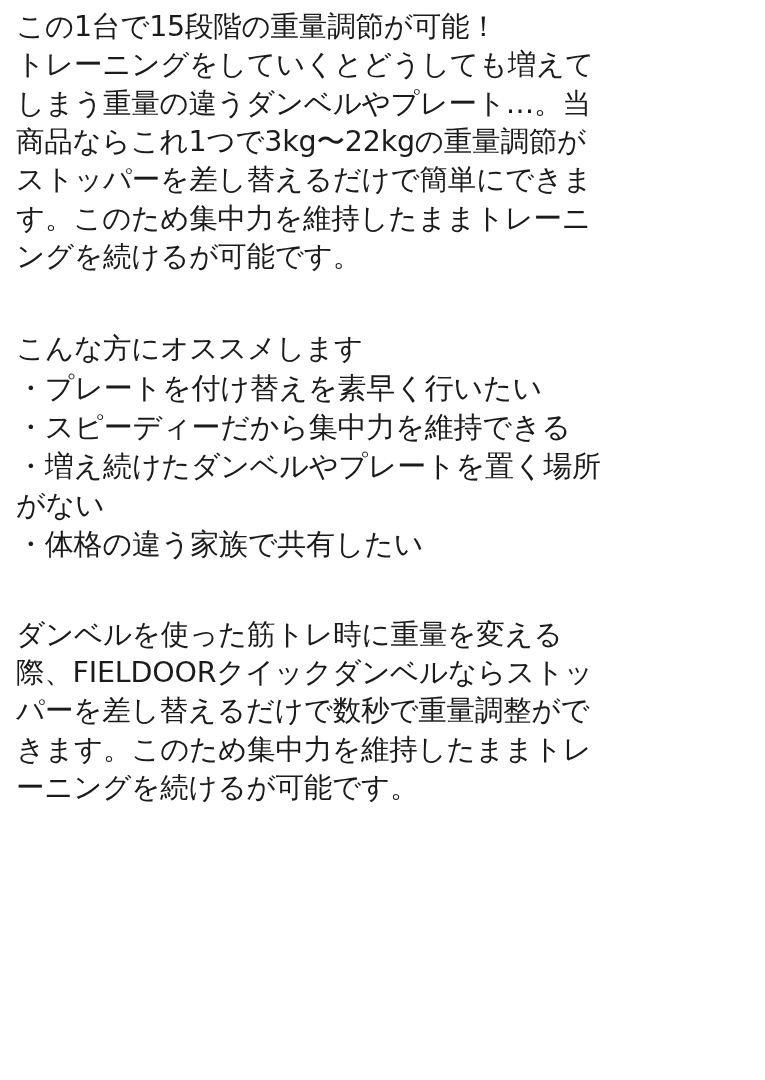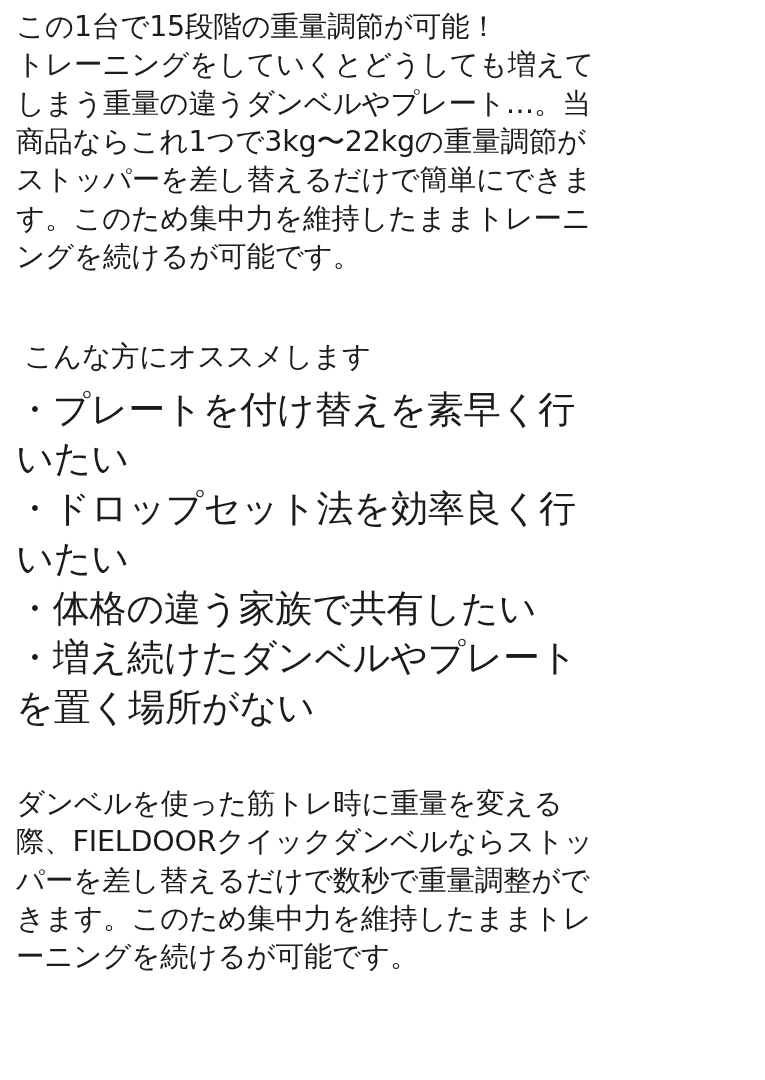--- a/index.html
+++ b/index.html
@@ -40,55 +40,55 @@
   }
   .spacer-md {
     height: 52px;
   }
   .list {
     list-style: none;
     margin: 0;
     padding: 0;
   }
   .list-item {
-    font-size: 37px;
+    font-size: 29px;
     line-height: 1.345;
     letter-spacing: -0.2px;
     margin: 0;
     word-break: break-all;
     overflow-wrap: anywhere;
   }
   .heading-line {
     font-size: 28.5px;
     line-height: 1.345;
     letter-spacing: -0.2px;
-    margin: 8px;
+    margin: 0;
     word-break: break-all;
     overflow-wrap: anywhere;
   }
 </style>
 </head>
 <body>
 
 <div class="page">
 
   <section class="block">
     <p class="para">この1台で15段階の重量調節が可能！</p>
     <p class="para">トレーニングをしていくとどうしても増えてしまう重量の違うダンベルやプレート…。当商品ならこれ1つで3kg〜22kgの重量調節がストッパーを差し替えるだけで簡単にできます。このため集中力を維持したままトレーニングを続けるが可能です。</p>
   </section>
 
   <div class="spacer-lg"></div>
 
   <section class="block">
     <p class="heading-line">こんな方にオススメします</p>
     <ul class="list">
       <li class="list-item">・プレートを付け替えを素早く行いたい</li>
-      <li class="list-item">・ドロップセット法を効率良く行いたい</li>
+      <li class="list-item">・スピーディーだから集中力を維持できる</li>
+      <li class="list-item">・増え続けたダンベルやプレートを置く場所がない</li>
       <li class="list-item">・体格の違う家族で共有したい</li>
-      <li class="list-item">・増え続けたダンベルやプレートを置く場所がない</li>
     </ul>
   </section>
 
   <div class="spacer-md"></div>
 
   <section class="block">
     <p class="para">ダンベルを使った筋トレ時に重量を変える際、FIELDOORクイックダンベルならストッパーを差し替えるだけで数秒で重量調整ができます。このため集中力を維持したままトレーニングを続けるが可能です。</p>
   </section>
 
 </div>

